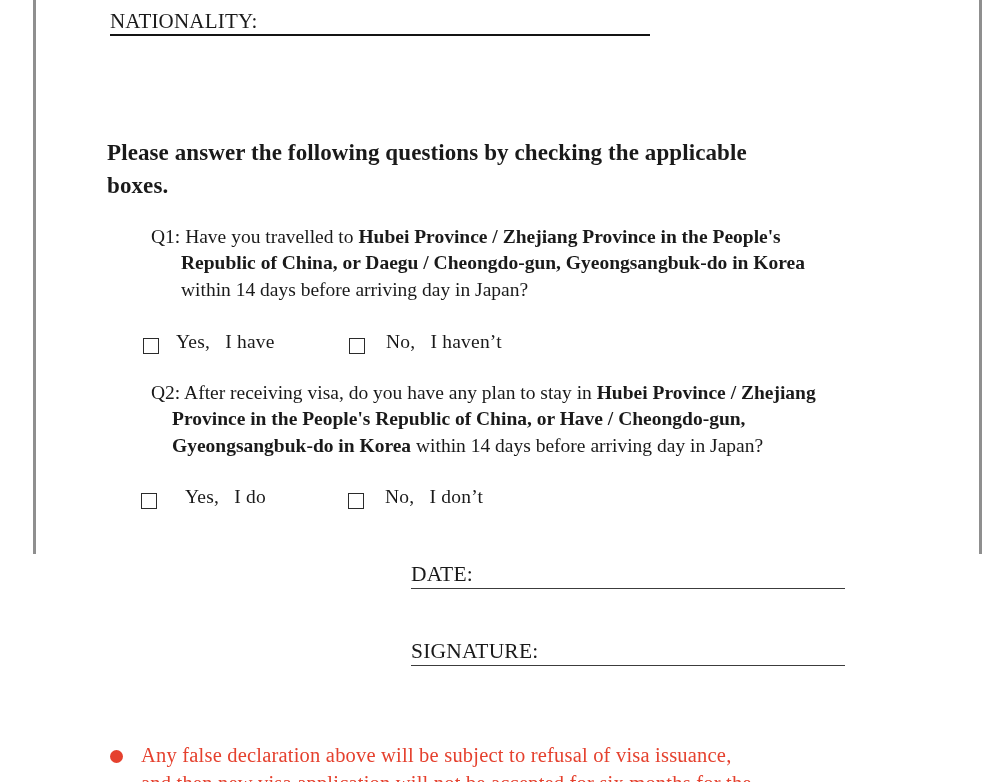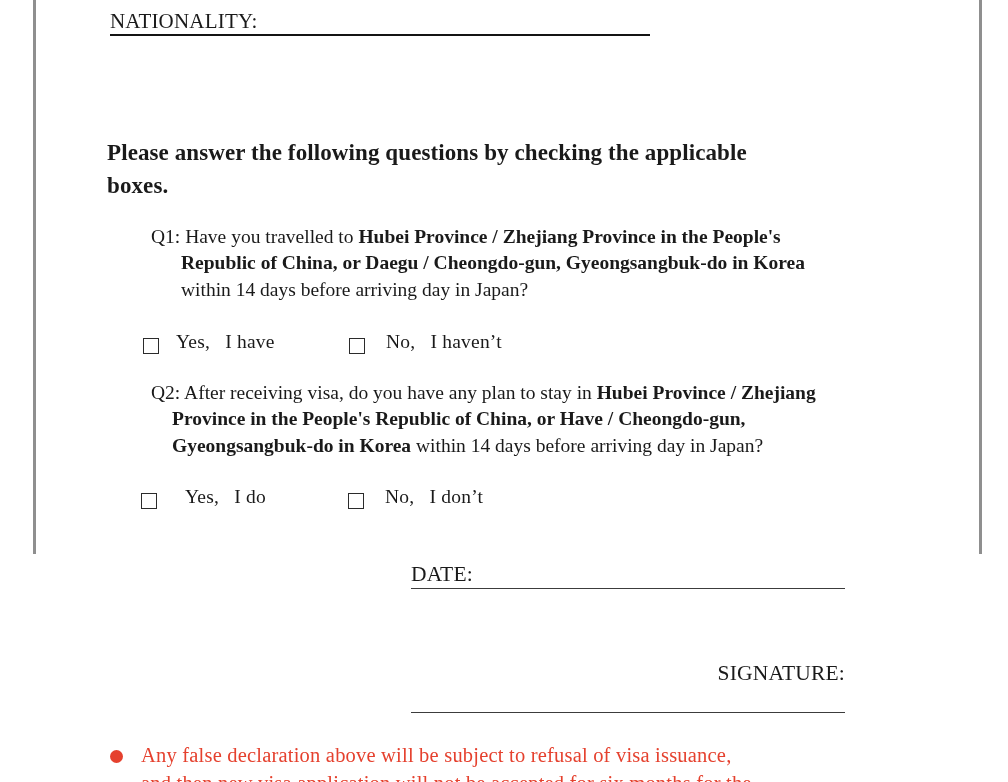--- a/index.html
+++ b/index.html
@@ -33,21 +33,21 @@
 
   .sign-field {
     position: absolute;
     display: flex; align-items: flex-end;
     border-bottom: 1.5px solid #3c3c3c;
     line-height: 27px; font-size: 21.5px;
     letter-spacing: 0.2px;
   }
   .sign-field .value { flex: 1; min-height: 25px; }
   .field-date      { left: 411px; top: 561px; width: 434px; }
-  .field-signature { left: 411px; top: 660px; width: 434px; flex-direction: column; }
+  .field-signature { left: 411px; top: 638px; width: 434px; }
 
   .heading {
     position: absolute; left: 107px; top: 137px; width: 800px;
     font-size: 23px; font-weight: bold; line-height: 32.5px;
     letter-spacing: 0.1px;
   }
 
   .question {
     position: absolute; left: 107px; width: 800px;
     font-size: 19.5px; line-height: 26.4px; margin-left: 44px;

